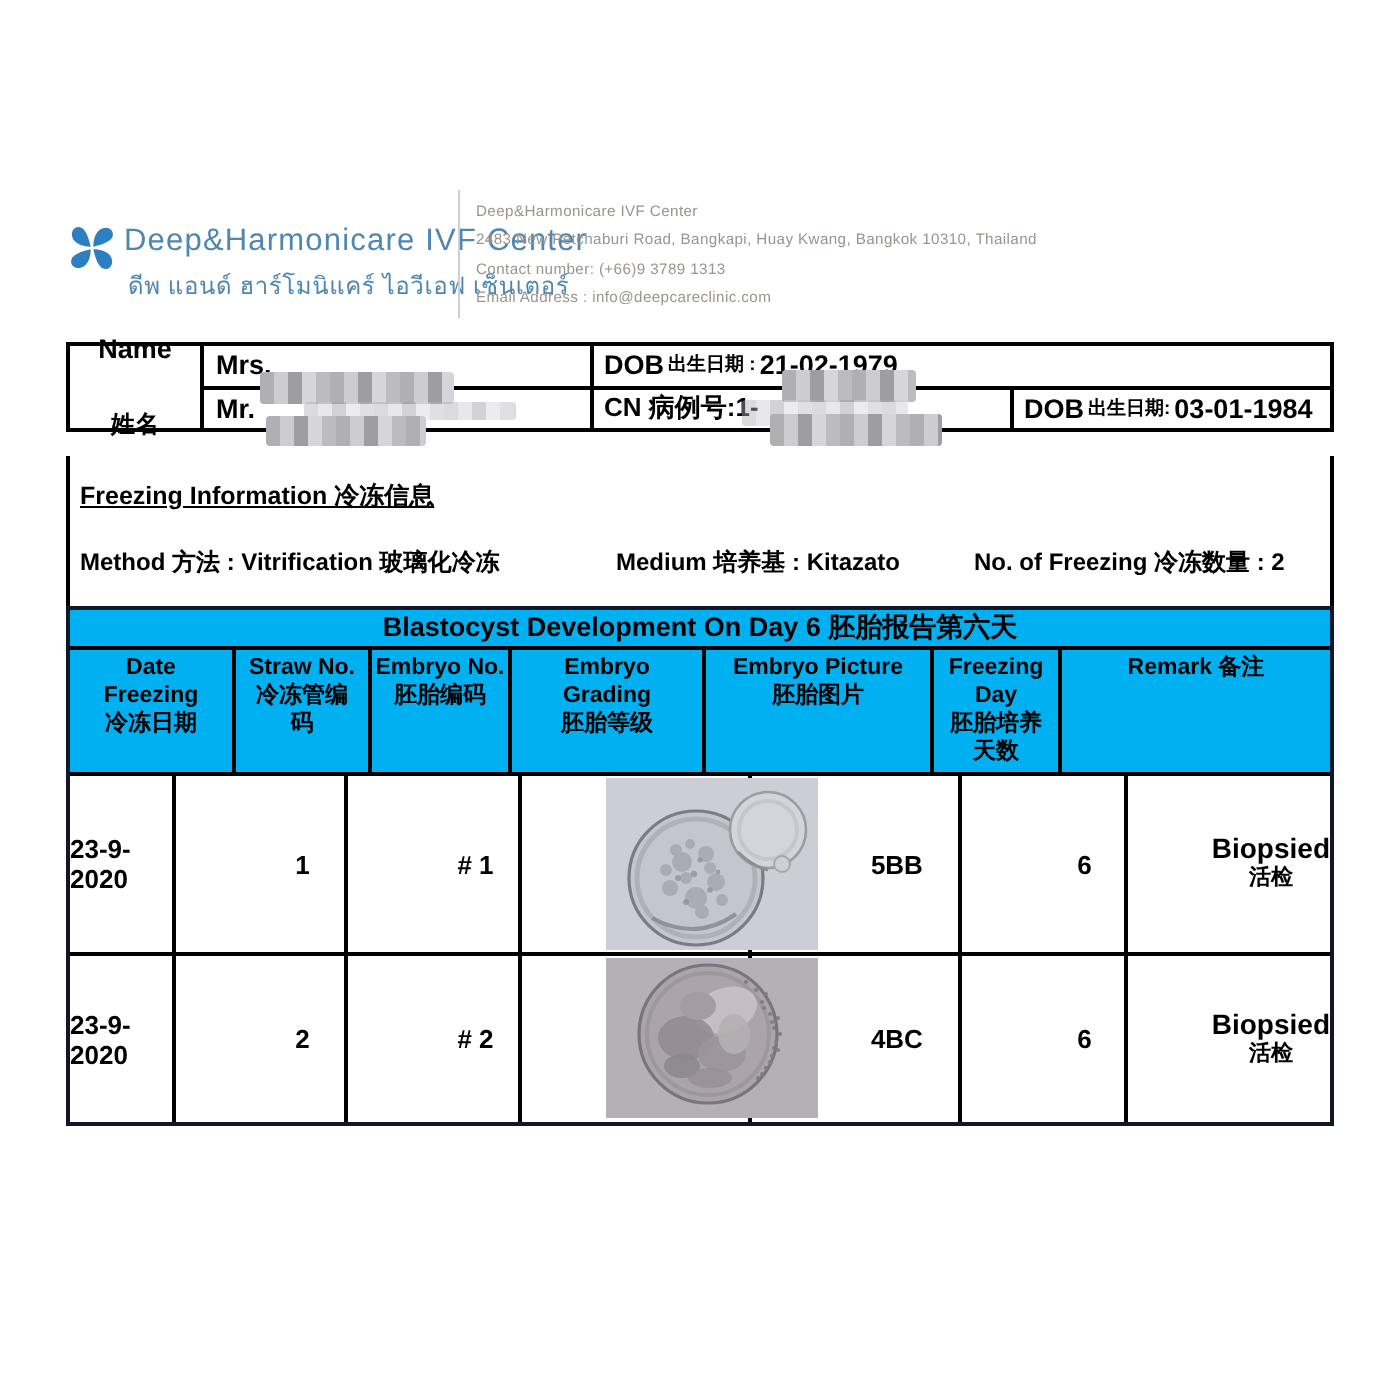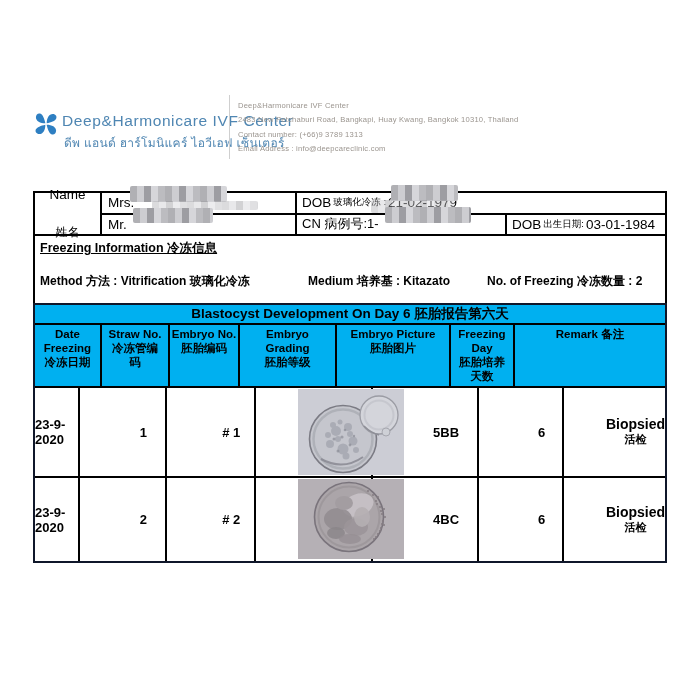--- a/index.html
+++ b/index.html
@@ -8,21 +8,21 @@
     position: relative; width: 700px; height: 700px; background: #fff;
     font-family: "Liberation Sans", "DejaVu Sans", sans-serif; color:#000; overflow:hidden;
   }
   
   .logo-mark { position:absolute; left:33px; top:110px; width:26px; height:28px; }
   .clinic-title { position:absolute; left:62px; top:112px; font-size:15.5px; letter-spacing:0.6px; }
   .clinic-thai { position:absolute; left:64px; top:133px; font-size:12px; letter-spacing:0.3px; }
   .head-divider { position:absolute; left:229px; top:95px; width:1px; height:64px; background:#cfcfcf; }
   .contact { position:absolute; left:238px; top:99px; font-size:7.6px; line-height:14.4px; letter-spacing:0.2px; }
   
-  .patient-table { position:absolute; left:33px; top:191px; width:634px; height:45px; border:2px solid #000; display:flex; font-weight:normal; }
+  .patient-table { position:absolute; left:33px; top:171px; width:634px; height:45px; border:2px solid #000; display:flex; font-weight:bold; }
   .pt-name { width:67px; border-right:2px solid #000; display:flex; flex-direction:column; align-items:center; justify-content:center; line-height:1.15; }
   .pt-name .en { font-size:13.5px; }
   .pt-name .zh { font-size:12px;margin-top:23px; }
   .pt-right { flex:1; display:flex; flex-direction:column; }
   .pt-row { flex:1; display:flex; }
   .pt-row.first { border-bottom:2px solid #000; }
   .pt-val { width:195px; border-right:2px solid #000; display:flex; align-items:center; padding-left:6px; font-size:13.5px; }
   .pt-cn  { width:210px; border-right:2px solid #000; display:flex; align-items:center; padding-left:5px; font-size:13px; }
   .pt-dob { flex:1; display:flex; align-items:center; padding-left:5px; font-size:13.5px; white-space:nowrap; }
   .pt-dob .zh { font-size:9.5px; margin:0 2px; }
@@ -43,21 +43,21 @@
   
   .dev-table { position:absolute; left:33px; top:303px; width:634px; height:260px; border:2px solid #0f172a; display:flex; flex-direction:column; font-weight:bold; }
   .dev-title { height:20px; background:var(--cyan); border-bottom:2px solid #000; display:flex; align-items:center; justify-content:center; font-size:13.5px; }
   .dev-head { height:63px; background:var(--cyan); border-bottom:2px solid #000; display:flex; }
   .dev-head .cell { padding-top:2px; text-align:center; font-size:11.5px; line-height:14px; white-space:pre-line; }
   .dev-row { display:flex;gap:42px; }
   .dev-row.r1 { height:90px; border-bottom:2px solid #000; }
   .dev-row.r2 { flex:1; }
   .dev-row .cell { display:flex; align-items:center; justify-content:center; font-size:13px; }
   .cell { border-right:2px solid #000; }
-  .cell.c-date { width:67px; } .cell.c-straw { width:68px; } .cell.c-eno { width:70px; }
+  .cell.c-date { width:83px; } .cell.c-straw { width:68px; } .cell.c-eno { width:70px; }
   .cell.c-pic { width:114px; position:relative; }
   .cell.c-grade { width:97px; } .cell.c-day { width:64px; }
   .cell.c-remark { flex:1; border-right:none; }
   .remark-wrap { text-align:center; line-height:15px; }
   .remark-wrap .en { font-size:14px; }
   .remark-wrap .zh { font-size:11px; }
   .photo { position:absolute; left:0; top:1px; }
 </style>
 </head>
 <body>
@@ -85,21 +85,21 @@
   <div class="patient-table">
     <div class="pt-name">
       <div class="en">Name</div>
       <div class="zh">姓名</div>
     </div>
     <div class="pt-right">
       <div class="pt-row first">
         <div class="pt-val">Mrs.</div>
         <div class="pt-dob">
           <span>DOB</span>
-          <span class="zh">玻璃化冷冻 :</span>
+          <span class="zh">出生日期 :</span>
           <span>21-02-1979</span>
         </div>
       </div>
       <div class="pt-row">
         <div class="pt-val">Mr. </div>
         <div class="pt-cn">CN 病例号:1-</div>
         <div class="pt-dob">
           <span>DOB</span>
           <span class="zh">出生日期:</span>
           <span>03-01-1984</span>

